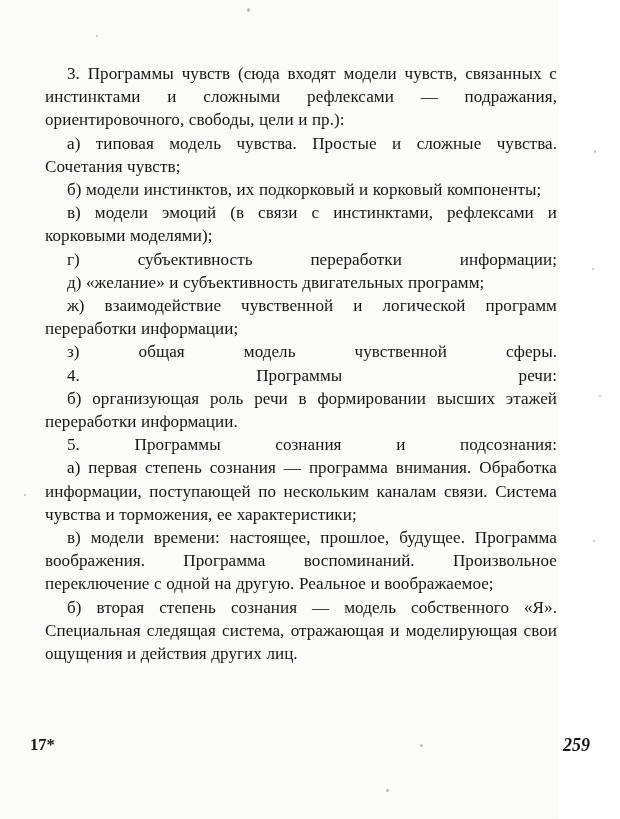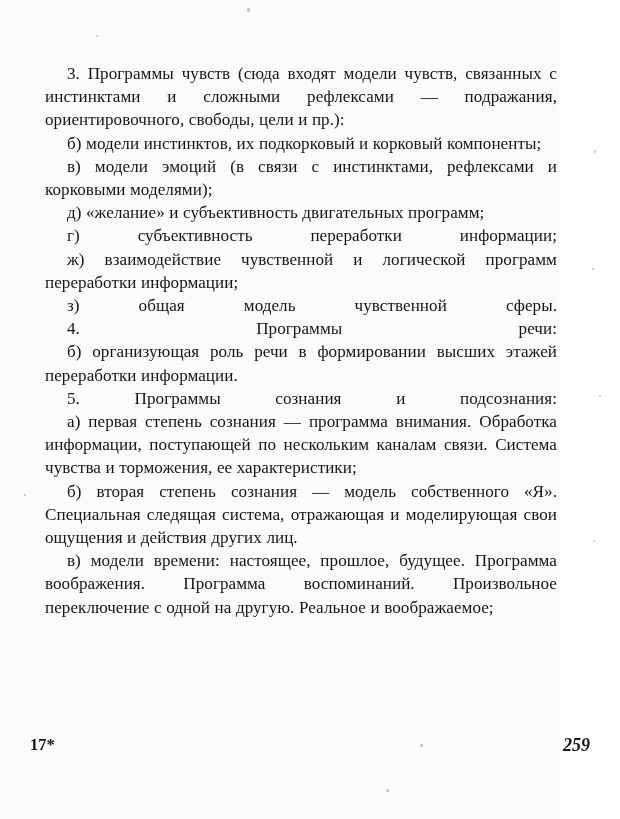--- a/index.html
+++ b/index.html
@@ -95,32 +95,33 @@
   <div class="speck" style="left:594px; top:150px; width:2px; height:3px;"></div>
   <div class="speck" style="left:592px; top:268px; width:2px; height:2px;"></div>
   <div class="speck" style="left:599px; top:395px; width:2px; height:2px;"></div>
   <div class="speck" style="left:24px; top:494px; width:2px; height:2px;"></div>
   <div class="speck" style="left:593px; top:540px; width:2px; height:2px;"></div>
   <div class="speck" style="left:420px; top:744px; width:3px; height:3px;"></div>
   <div class="speck" style="left:386px; top:789px; width:3px; height:3px;"></div>
 
   <div class="text-column">
     <p class="para">3. Программы чувств (сюда входят модели чувств, связанных с инстинктами и сложными рефлексами — подражания, ориентировочного, свободы, цели и пр.):</p>
+    <p class="para">а) типовая модель чувства. Простые и сложные чувства. Сочетания чувств;</p>
     <p class="para">б) модели инстинктов, их подкорковый и корковый компоненты;</p>
     <p class="para">в) модели эмоций (в связи с инстинктами, рефлексами и корковыми моделями);</p>
+    <p class="para full">г) субъективность переработки информации;</p>
     <p class="para">д) «желание» и субъективность двигательных программ;</p>
-    <p class="para full">г) субъективность переработки информации;</p>
     <p class="para">ж) взаимодействие чувственной и логической программ переработки информации;</p>
     <p class="para full">з) общая модель чувственной сферы.</p>
     <p class="para full">4. Программы речи:</p>
     <p class="para">б) организующая роль речи в формировании высших этажей переработки информации.</p>
     <p class="para full">5. Программы сознания и подсознания:</p>
     <p class="para">а) первая степень сознания — программа внимания. Обработка информации, поступающей по нескольким каналам связи. Система чувства и торможения, ее характеристики;</p>
+    <p class="para">в) модели времени: настоящее, прошлое, будущее. Программа воображения. Программа воспоминаний. Произвольное переключение с одной на другую. Реальное и воображаемое;</p>
     <p class="para">б) вторая степень сознания — модель собственного «Я». Специальная следящая система, отражающая и моделирующая свои ощущения и действия других лиц.</p>
-    <p class="para">в) модели времени: настоящее, прошлое, будущее. Программа воображения. Программа воспоминаний. Произвольное переключение с одной на другую. Реальное и воображаемое;</p>
   </div>
 
   <div class="footer">
     <span class="sig">17*</span>
     <span class="folio">259</span>
   </div>
 
 </div>
 
 </body></html>

